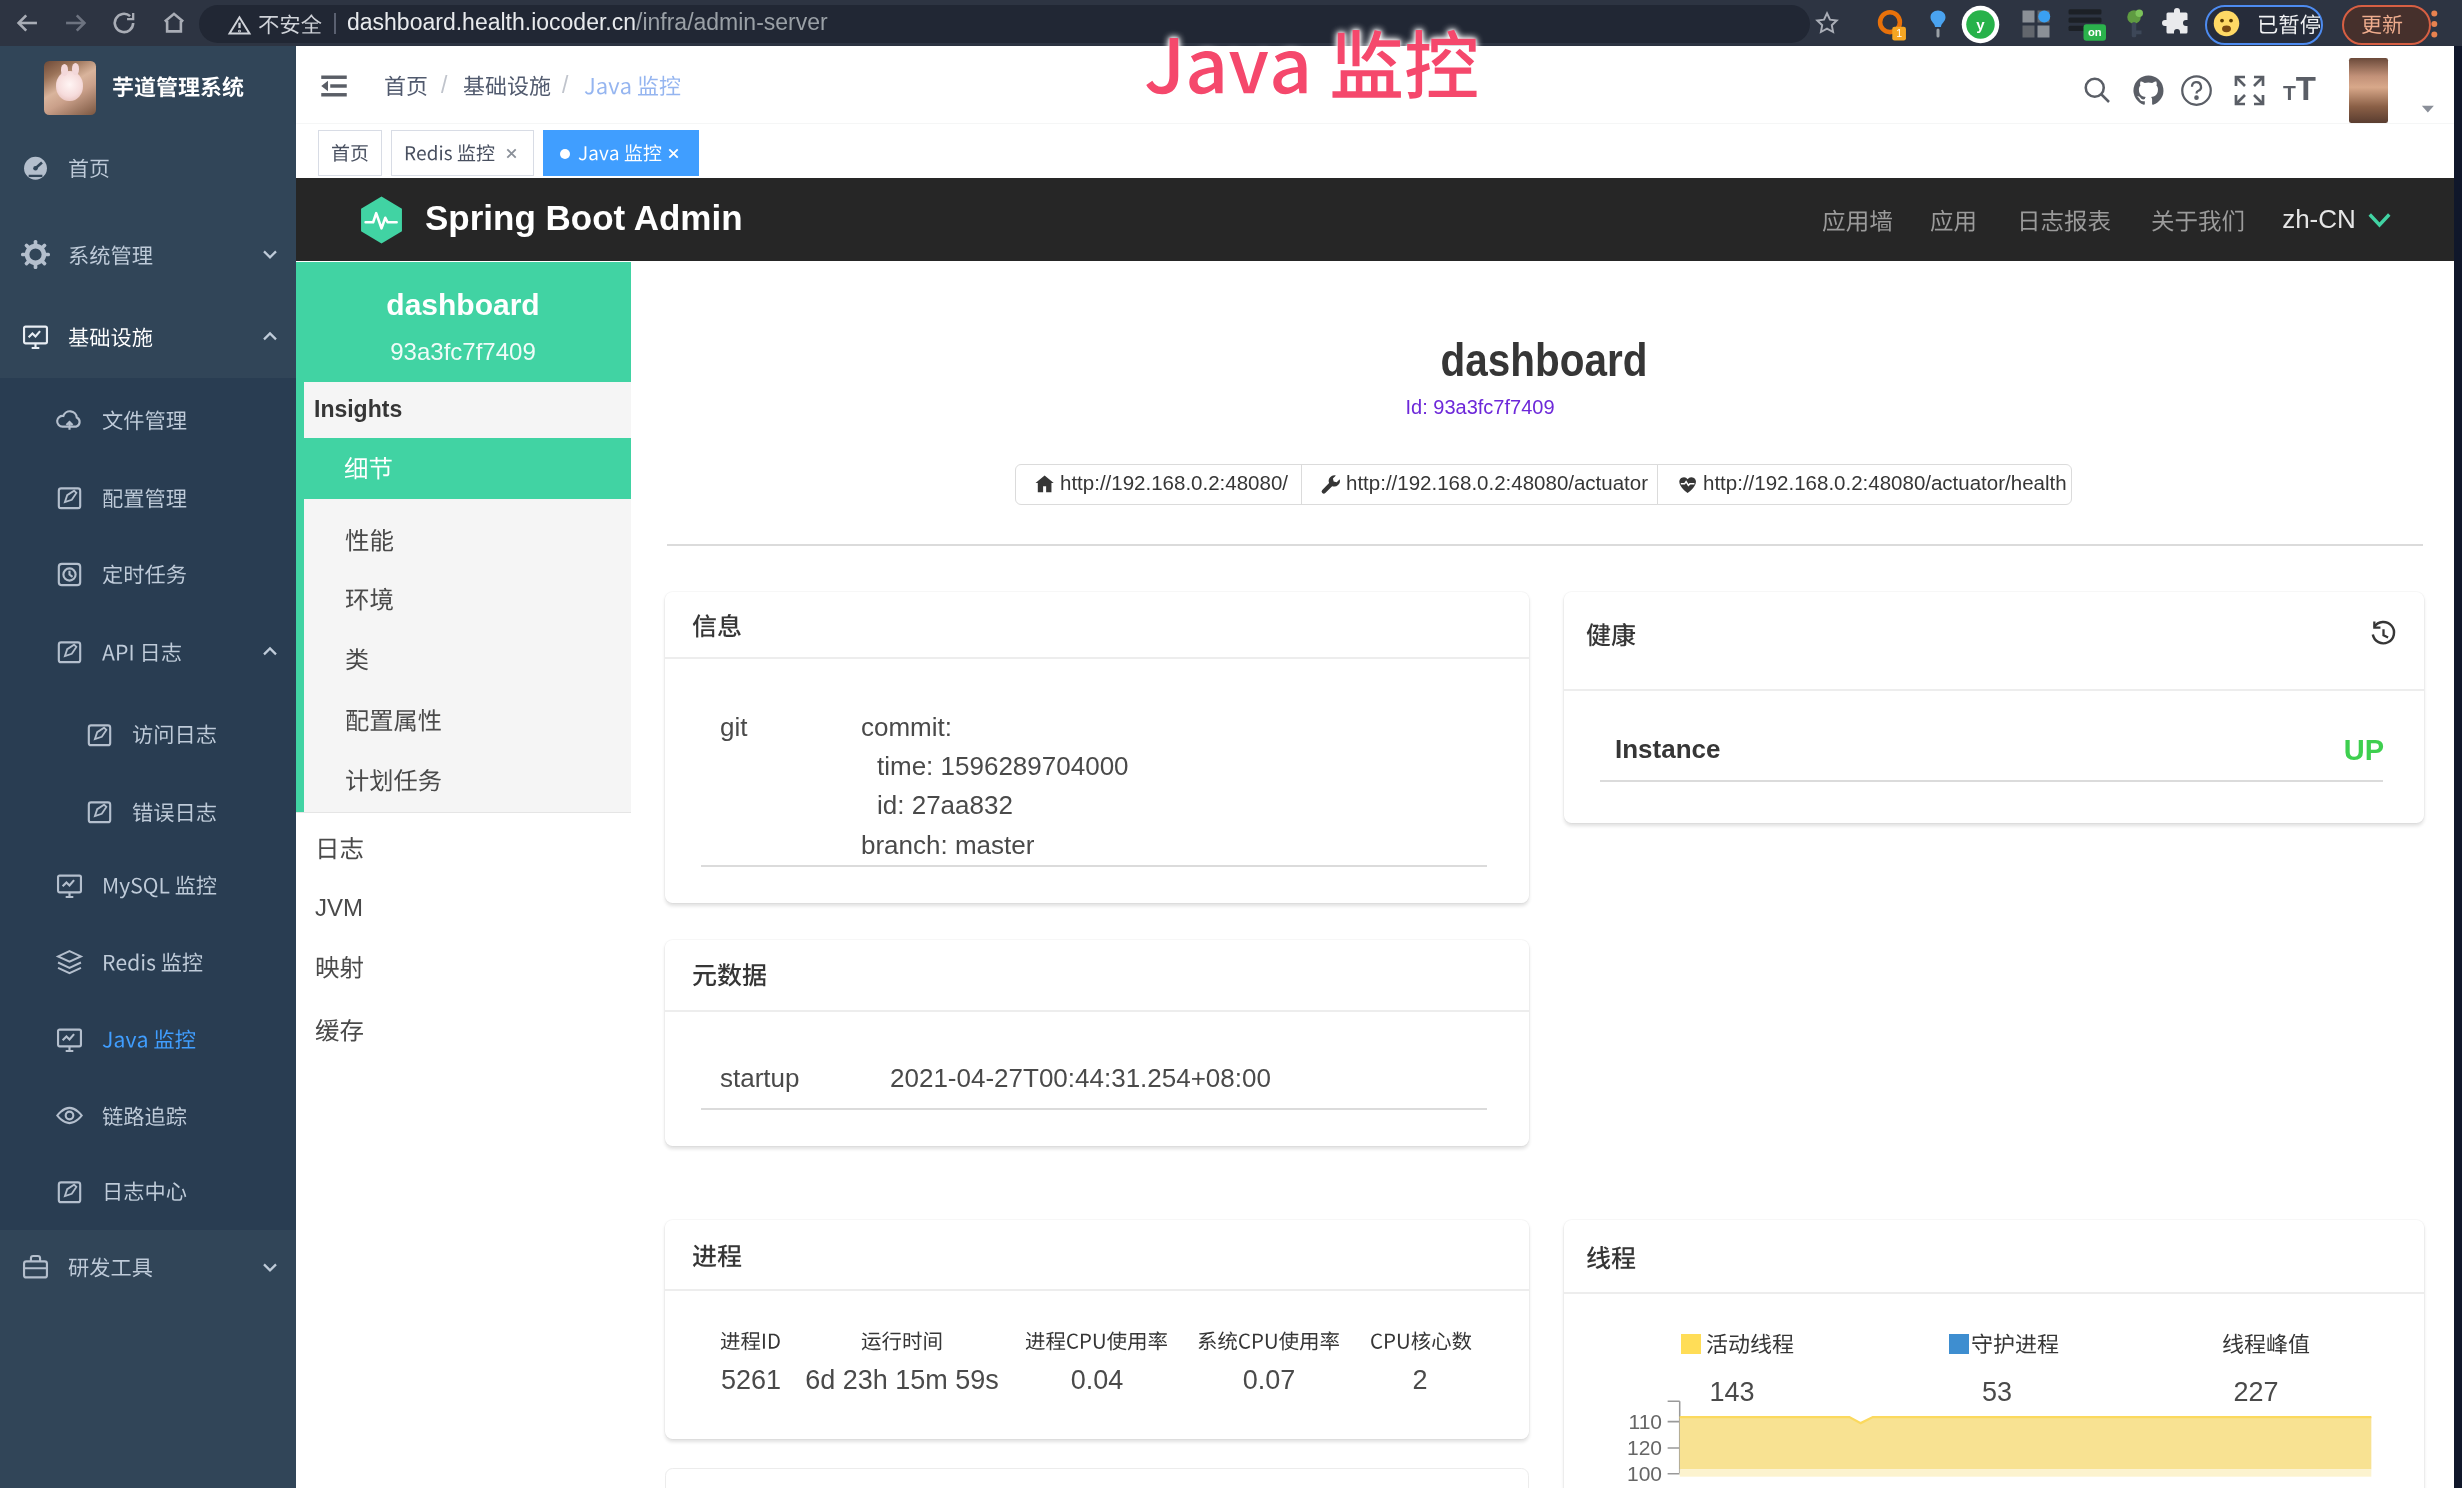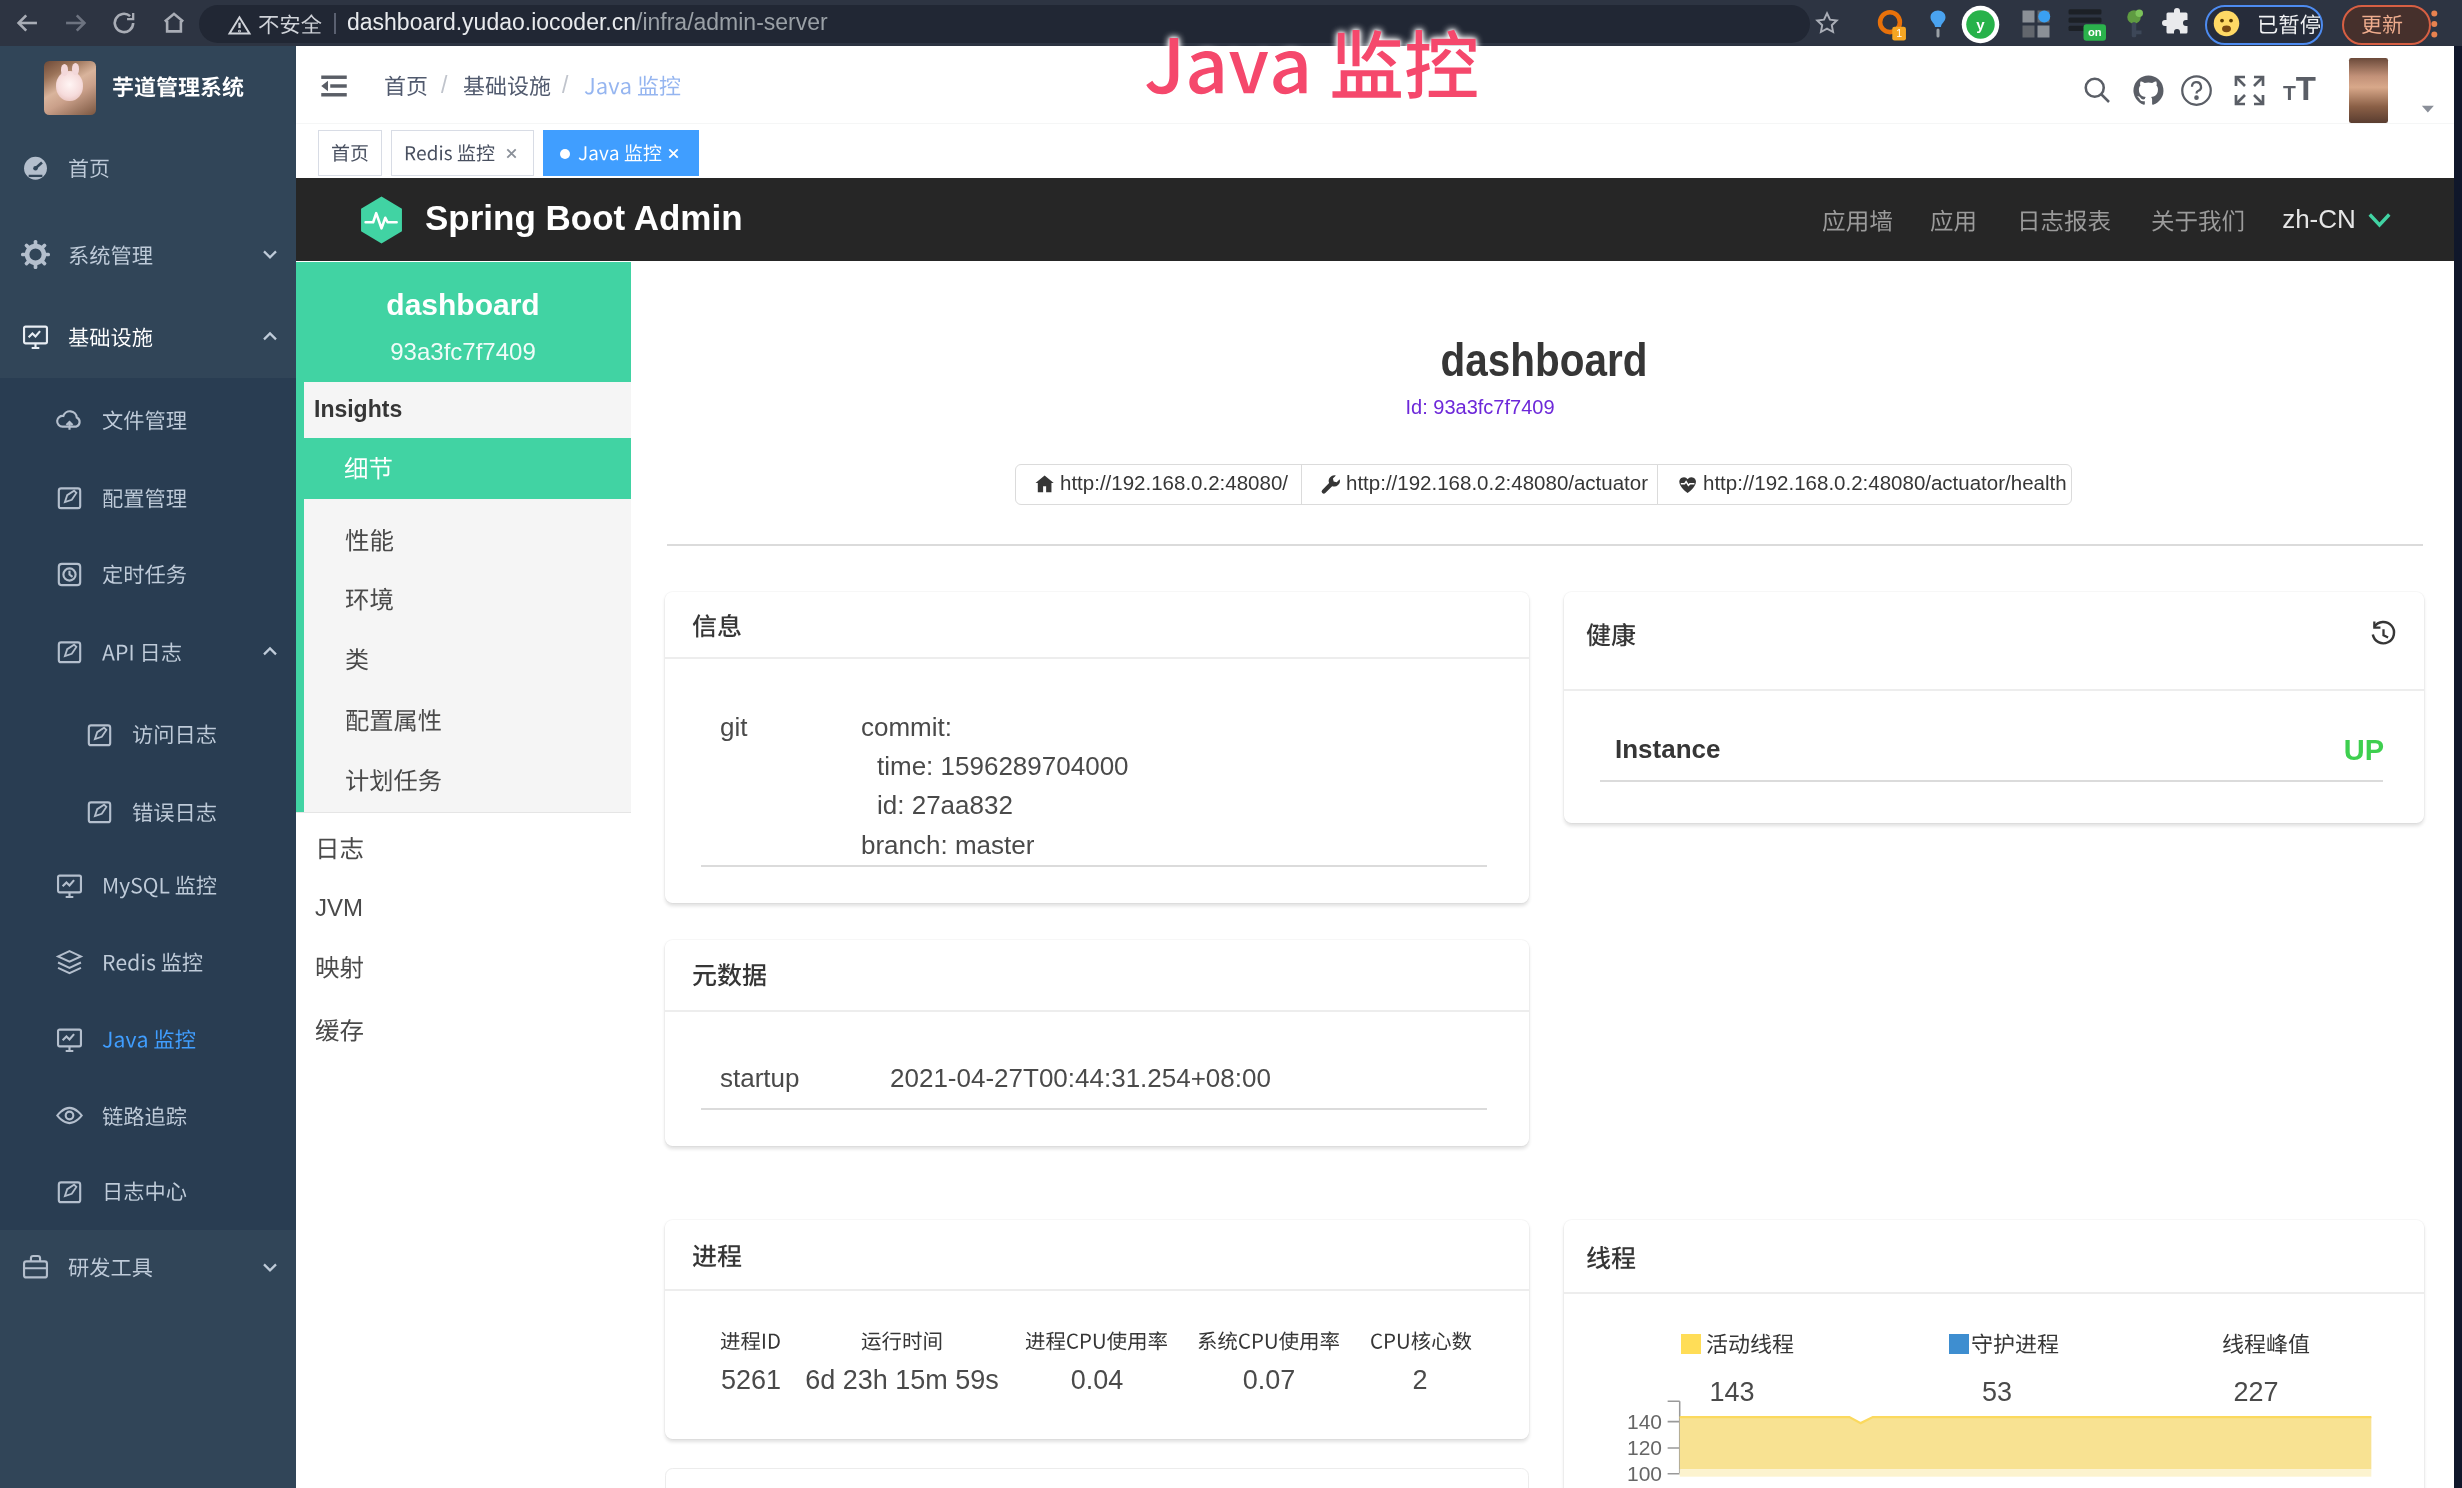--- a/index.html
+++ b/index.html
@@ -168,21 +168,21 @@
     </g>
   </svg>
 <div style="position:absolute;left:258px;top:10.6px"><svg width="64" height="28" style="overflow:visible" viewBox="0 0 84 36.3906">
       <g transform="translate(0,28.0) scale(0.02800,-0.02800)" fill="#d0d3d9">
         <use href="#gr4e0d" x="0"></use>
         <use href="#gr5b89" x="1000"></use>
         <use href="#gr5168" x="2000"></use>
       </g>
     </svg></div>
 <div style="position:absolute;left:334px;top:13px;width:1.5px;height:21px;background:#5a6070"></div>
-<div style="position:absolute;left:347px;top:11.4px;font-family:'Liberation Sans';font-size:23px;line-height:1;white-space:pre"><span style="color:#e8eaed">dashboard.yudao.iocoder.cn</span><span style="color:#9aa0a6">/infra/admin-server</span></div>
+<div style="position:absolute;left:347px;top:11.4px;font-family:'Liberation Sans';font-size:23px;line-height:1;white-space:pre"><span style="color:#e8eaed">dashboard.health.iocoder.cn</span><span style="color:#9aa0a6">/infra/admin-server</span></div>
 <svg style="position:absolute;left:1815px;top:10.6px;overflow:visible" width="24" height="24" viewBox="0 0 32 32">
     <path d="M16 3l4 8.5 9 1.1-6.6 6.3 1.7 9.1L16 23.6 7.9 28l1.7-9.1L3 12.6l9-1.1z" stroke="#a9adb6" stroke-width="2.6" fill="none"></path>
   </svg>
 <svg style="position:absolute;left:1874px;top:6.8px;overflow:visible" width="35" height="35" viewBox="0 0 46 46">
     <circle cx="21" cy="20" r="13" stroke="#e8710a" stroke-width="6" fill="none"></circle>
     <rect x="24" y="26" width="18" height="18" rx="3" fill="#f5a623"></rect>
     <text x="33" y="40" font-size="14" fill="#fff" text-anchor="middle" font-family="Liberation Sans">1</text>
   </svg>
 <svg style="position:absolute;left:1928px;top:9px;overflow:visible" width="20" height="30" viewBox="0 0 26 40">
     <path d="M13 2c6 0 10 4 10 9 0 6-6 8-6 13h-8C9 19 3 17 3 11c0-5 4-9 10-9z" fill="#4aa3f0"></path>
@@ -867,21 +867,21 @@
       <g transform="translate(0,29.0) scale(0.02900,-0.02900)" fill="#363636">
         <use href="#gr7ebf" x="0"></use>
         <use href="#gr7a0b" x="1000"></use>
         <use href="#gr5cf0" x="2000"></use>
         <use href="#gr503c" x="3000"></use>
       </g>
     </svg></div>
 <div style="position:absolute;left:1732px;top:1379px;font-family:'Liberation Sans',sans-serif;font-size:27px;font-weight:400;color:#4a4a4a;line-height:1;white-space:pre;transform:translateX(-50%);">143</div>
 <div style="position:absolute;left:1997px;top:1379px;font-family:'Liberation Sans',sans-serif;font-size:27px;font-weight:400;color:#4a4a4a;line-height:1;white-space:pre;transform:translateX(-50%);">53</div>
 <div style="position:absolute;left:2256px;top:1379px;font-family:'Liberation Sans',sans-serif;font-size:27px;font-weight:400;color:#4a4a4a;line-height:1;white-space:pre;transform:translateX(-50%);">227</div>
-<div style="position:absolute;left:1662px;top:1411px;font-family:'Liberation Sans',sans-serif;font-size:21px;font-weight:400;color:#666;line-height:1;white-space:pre;transform:translateX(-100%);">140</div>
+<div style="position:absolute;left:1662px;top:1411px;font-family:'Liberation Sans',sans-serif;font-size:21px;font-weight:400;color:#666;line-height:1;white-space:pre;transform:translateX(-100%);">110</div>
 <div style="position:absolute;left:1662px;top:1437px;font-family:'Liberation Sans',sans-serif;font-size:21px;font-weight:400;color:#666;line-height:1;white-space:pre;transform:translateX(-100%);">120</div>
 <div style="position:absolute;left:1662px;top:1463px;font-family:'Liberation Sans',sans-serif;font-size:21px;font-weight:400;color:#666;line-height:1;white-space:pre;transform:translateX(-100%);">100</div>
 <svg style="position:absolute;left:1665px;top:1399px;overflow:visible" width="758" height="89" viewBox="0 0 1000 118">
     <g stroke="#999" stroke-width="2" fill="none">
       <path d="M1 3h16M17 3v95M1 30h16M1 65h16M1 99h16"></path>
     </g>
 <path d="M17 24h225l15 8 16-8h661v69H17z" fill="#f8e292"></path>
 <path d="M17 24h225l15 8 16-8h661" stroke="#fbd95e" stroke-width="3" fill="none"></path>
 <rect x="17" y="93" width="917" height="10" fill="#fcf3cf"></rect>
   </svg>

